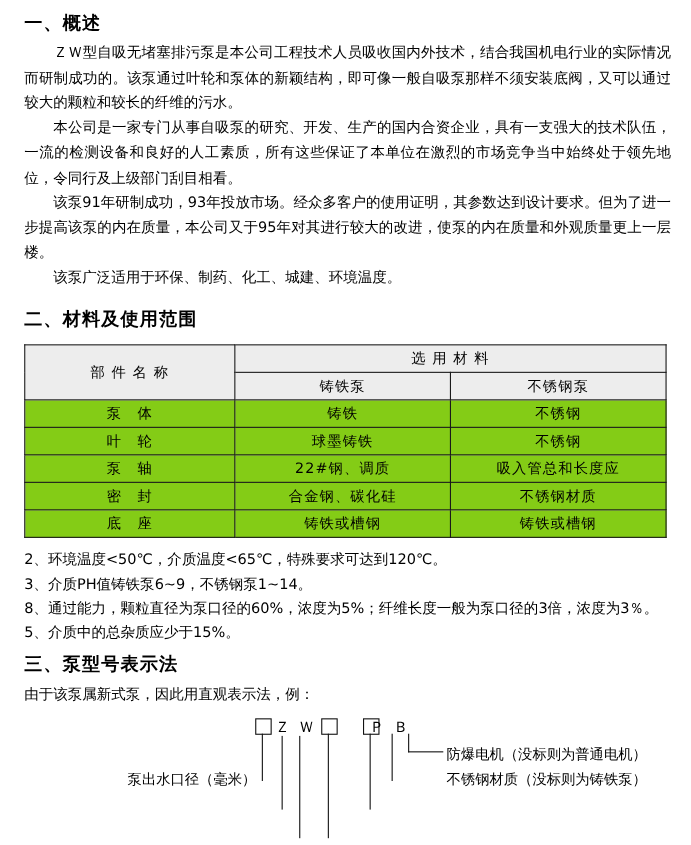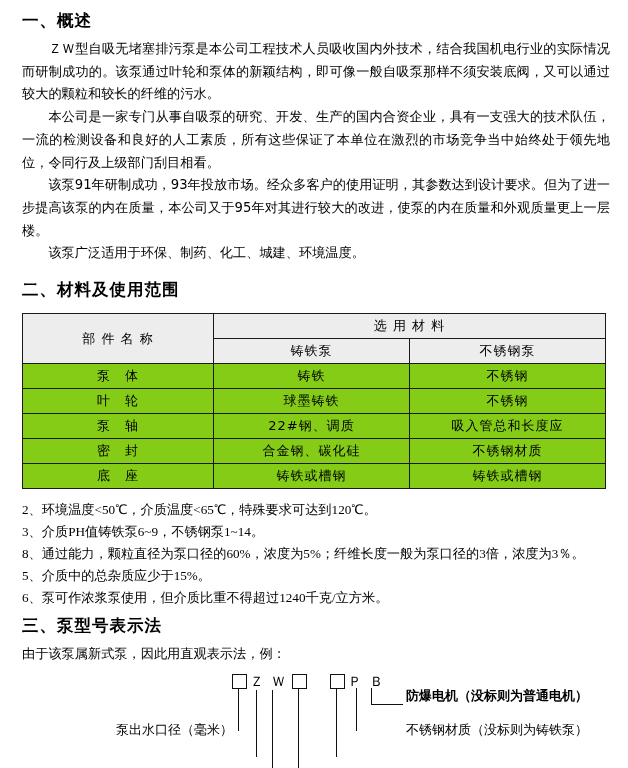--- a/index.html
+++ b/index.html
@@ -40,21 +40,20 @@
   .sub-title {
     font-size: 13.2px;
     padding: 0 0 0 22px;
     margin: 0;
   }
   .list-line {
     font-size: 13.2px;
     line-height: 1.66;
     padding: 0 16px 0 22px;
     margin: 0;
-    font-family: Liberation Serif, serif;
   }
   
   .tbl-wrap {
     padding: 0 22px 0 22px;
   }
   table.mat {
     border-collapse: collapse;
     width: 584px;
     font-size: 13px;
     table-layout: fixed;
@@ -181,53 +180,52 @@
       </tbody>
     </table>
   </div>
 
   <div class="gap-md"></div>
 
   <p class="list-line">2、环境温度&lt;50℃，介质温度&lt;65℃，特殊要求可达到120℃。</p>
   <p class="list-line">3、介质PH值铸铁泵6~9，不锈钢泵1~14。</p>
   <p class="list-line">8、通过能力，颗粒直径为泵口径的60%，浓度为5%；纤维长度一般为泵口径的3倍，浓度为3％。</p>
   <p class="list-line">5、介质中的总杂质应少于15%。</p>
-  <p class="list-line">6、泵可作浓浆泵使用，但介质比重不得超过1240千克/立方米。</p>
 
   <div class="gap-sm"></div>
 
   <h1 class="sec-title">三、泵型号表示法</h1>
 
   <div class="gap-sm"></div>
 
   <p class="list-line">由于该泵属新式泵，因此用直观表示法，例：</p>
 
   <div class="diagram">
 
     <div class="box" style="left:232px; top:6px;"></div>
     <div class="code-letters" style="left:250px; top:5px;">Ｚ Ｗ</div>
     <div class="box" style="left:292px; top:6px;"></div>
     <div class="box" style="left:330px; top:6px;"></div>
-    <div class="code-letters" style="left:348px; top:5px;">Ｐ Ｂ</div>
+    <div class="code-letters" style="left:336px; top:5px;">Ｐ Ｂ</div>
 
     <div class="vline" style="left:238px; top:20px; height:43px;"></div>
 
     <div class="vline" style="left:256px; top:22px; height:67px;"></div>
 
     <div class="vline" style="left:272px; top:22px; height:93px;"></div>
 
     <div class="lbl" style="left:116px; top:53px;">泵出水口径（毫米）</div>
 
     <div class="vline" style="left:371px; top:20px; height:17px;"></div>
     <div class="hline" style="left:371px; top:36px; width:32px;"></div>
 
     <div class="vline" style="left:356px; top:20px; height:43px;"></div>
 
     <div class="vline" style="left:336px; top:20px; height:69px;"></div>
 
     <div class="vline" style="left:298px; top:20px; height:95px;"></div>
 
-    <div class="lbl" style="left:406px; top:19px;font-weight:bold;">防爆电机（没标则为普通电机）</div>
+    <div class="lbl" style="left:406px; top:30px;">防爆电机（没标则为普通电机）</div>
     <div class="lbl" style="left:406px; top:53px;">不锈钢材质（没标则为铸铁泵）</div>
 
   </div>
 
 </div>
 
 </body></html>

